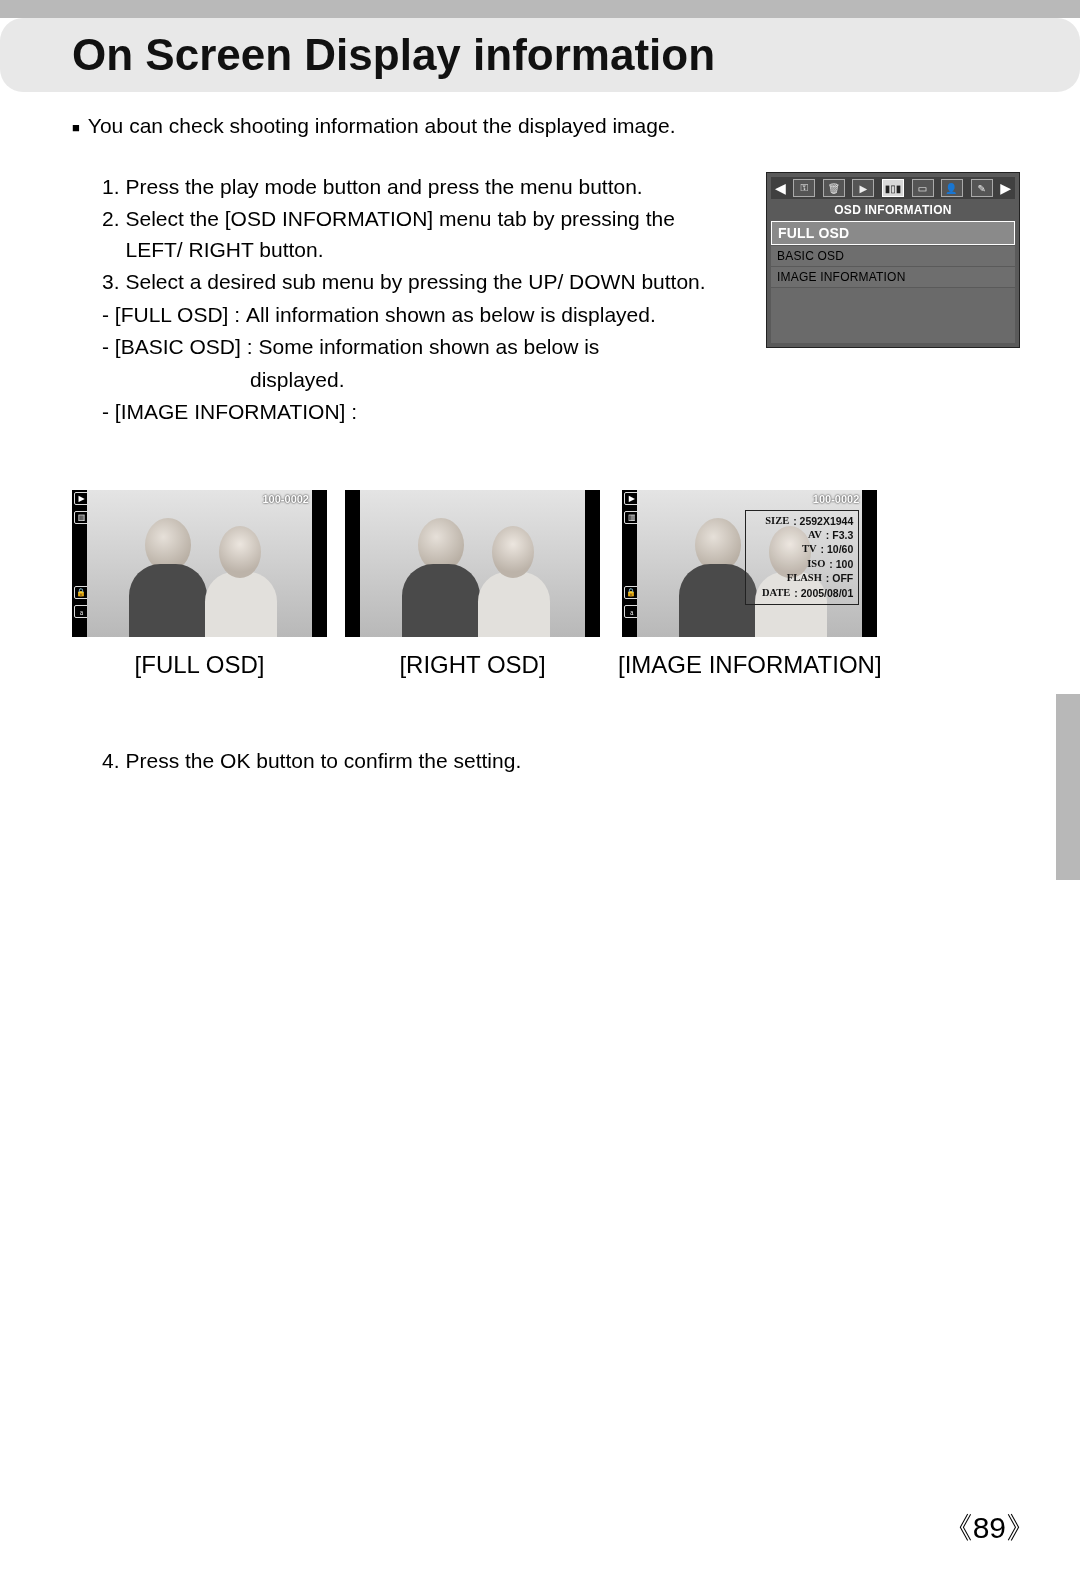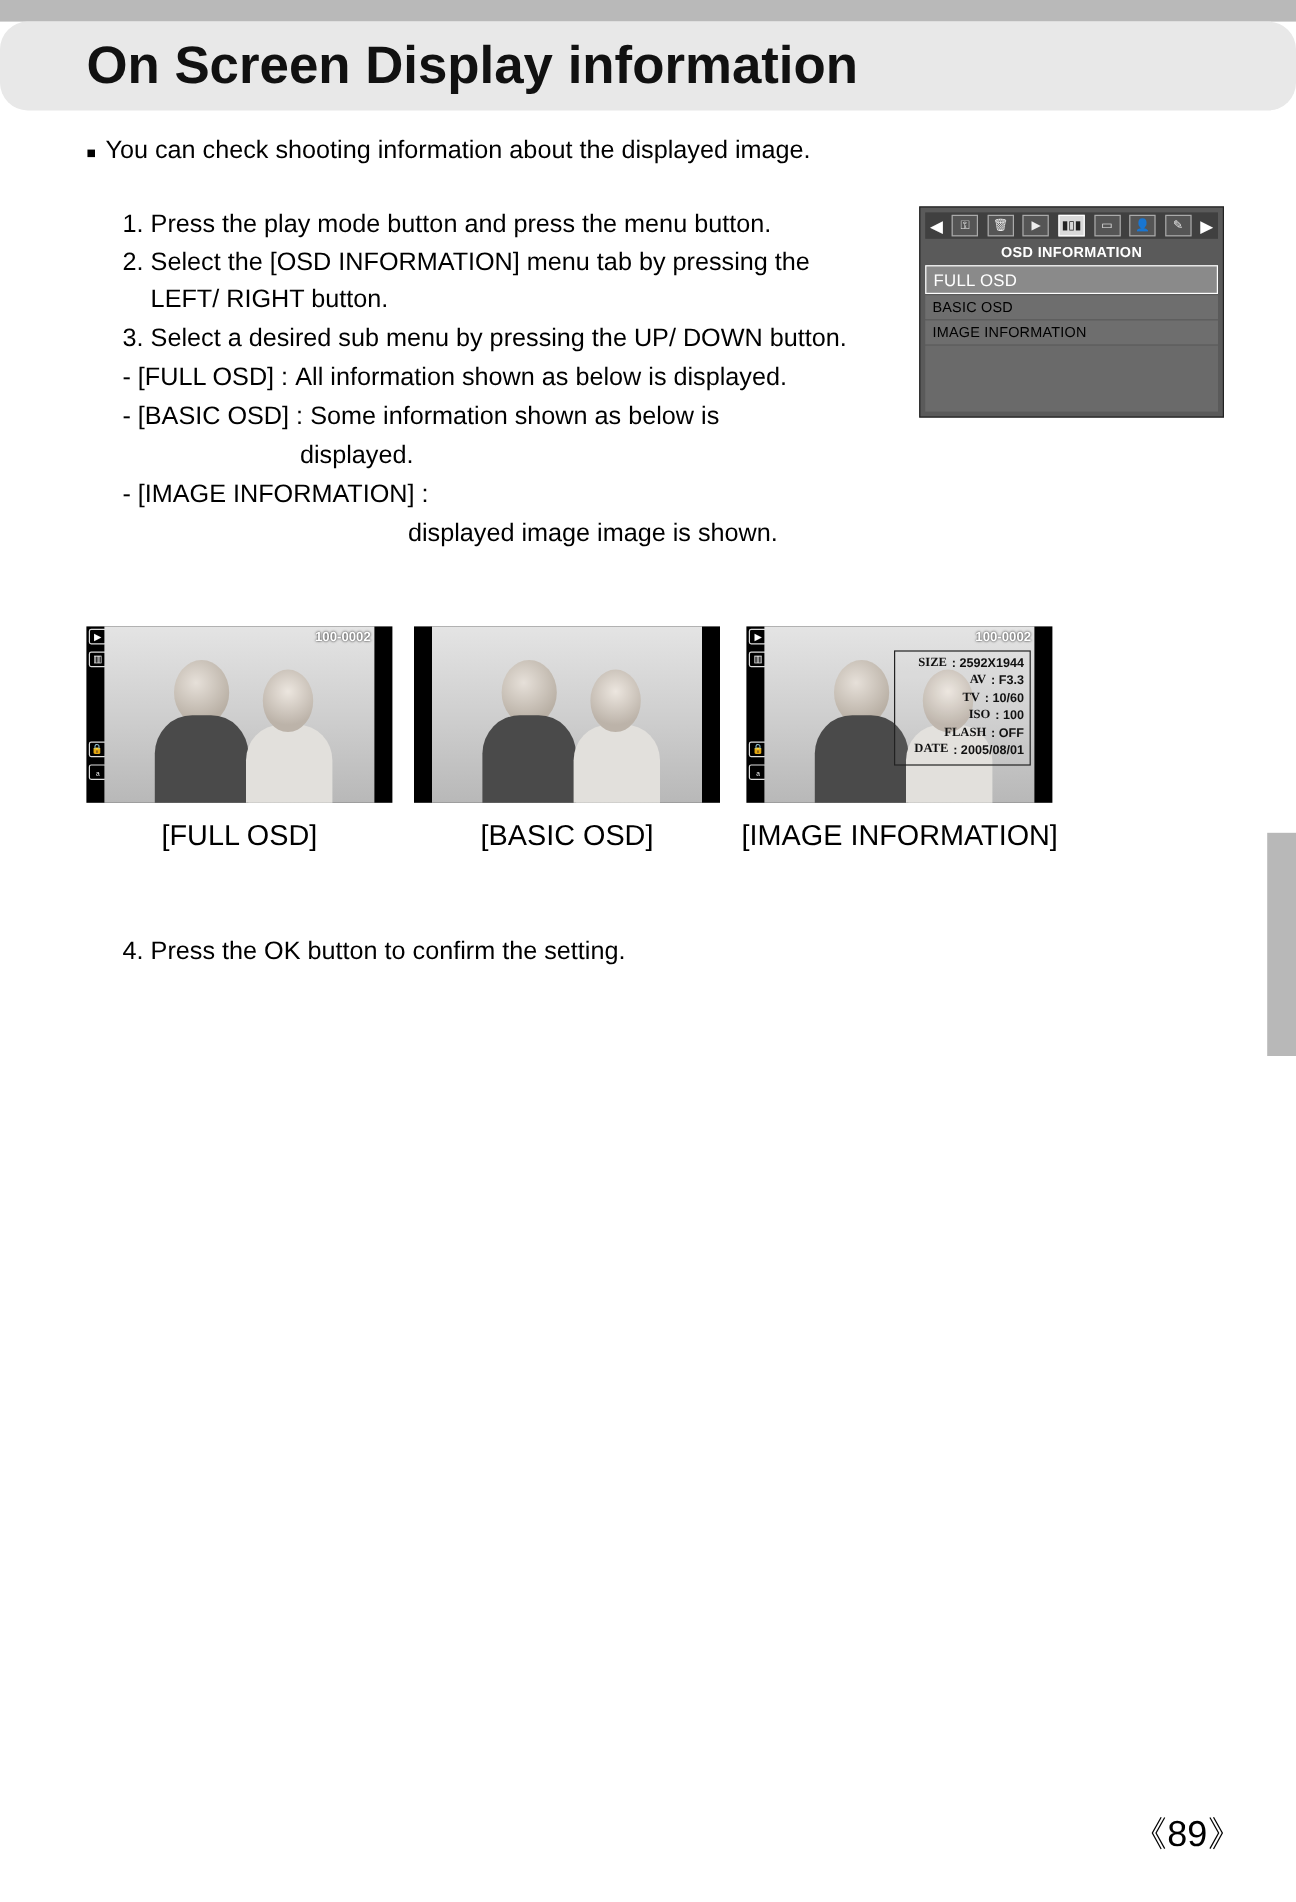--- a/index.html
+++ b/index.html
@@ -127,21 +127,21 @@
     padding: 3px 6px;
     color: #000000;
     background: #6e6e6e;
     margin-bottom: 1px;
     letter-spacing: 0.2px;
   }
   .menu-item.selected {
     background: #8a8a8a;
     border: 1px solid #fff;
     color: #fff;
-    font-weight: normal;
+    font-weight: bold;
     font-size: 14px;
   }
   .menu-empty {
     height: 55px;
     background: #6a6a6a;
   }
 
   .previews {
     display: flex;
     gap: 18px;
@@ -298,21 +298,20 @@
           <span>All information shown as below is displayed.</span>
         </div>
       <div class="desc">
           <span>- [BASIC OSD] :</span> 
           <span>Some information shown as below is</span>
         </div>
       <div class="desc-indent"><span>displayed.</span></div>
       <div class="desc">
           <span>- [IMAGE INFORMATION] :</span> 
         </div>
-      <div class="desc-indent2"><span>displayed image image is shown.</span></div>
     </div>
 
     <div class="menu-box">
       <div class="menu-icon-row">
         <span class="arrow">◀</span>
         <div class="menu-icon">⚿</div>
         <div class="menu-icon">🗑</div>
         <div class="menu-icon">▶</div>
         <div class="menu-icon selected">▮▯▮</div>
         <div class="menu-icon">▭</div>
@@ -348,21 +347,21 @@
       <div class="preview-caption">[FULL OSD]</div>
     </div>
 
     <div class="preview-col">
       <div class="preview">
         <div class="photo">
             <div class="body1"></div>
             <div class="body2"></div>
           </div>
       </div>
-      <div class="preview-caption">[BASIC OSD]</div>
+      <div class="preview-caption">[RIGHT OSD]</div>
     </div>
 
     <div class="preview-col">
       <div class="preview">
         <div class="overlay-left">
           <div class="ov-icon">▶</div>
           <div class="ov-icon">▥</div>
           <div class="gapspacer"></div>
           <div class="ov-icon">🔒</div>
           <div class="ov-icon">ₐ</div>

